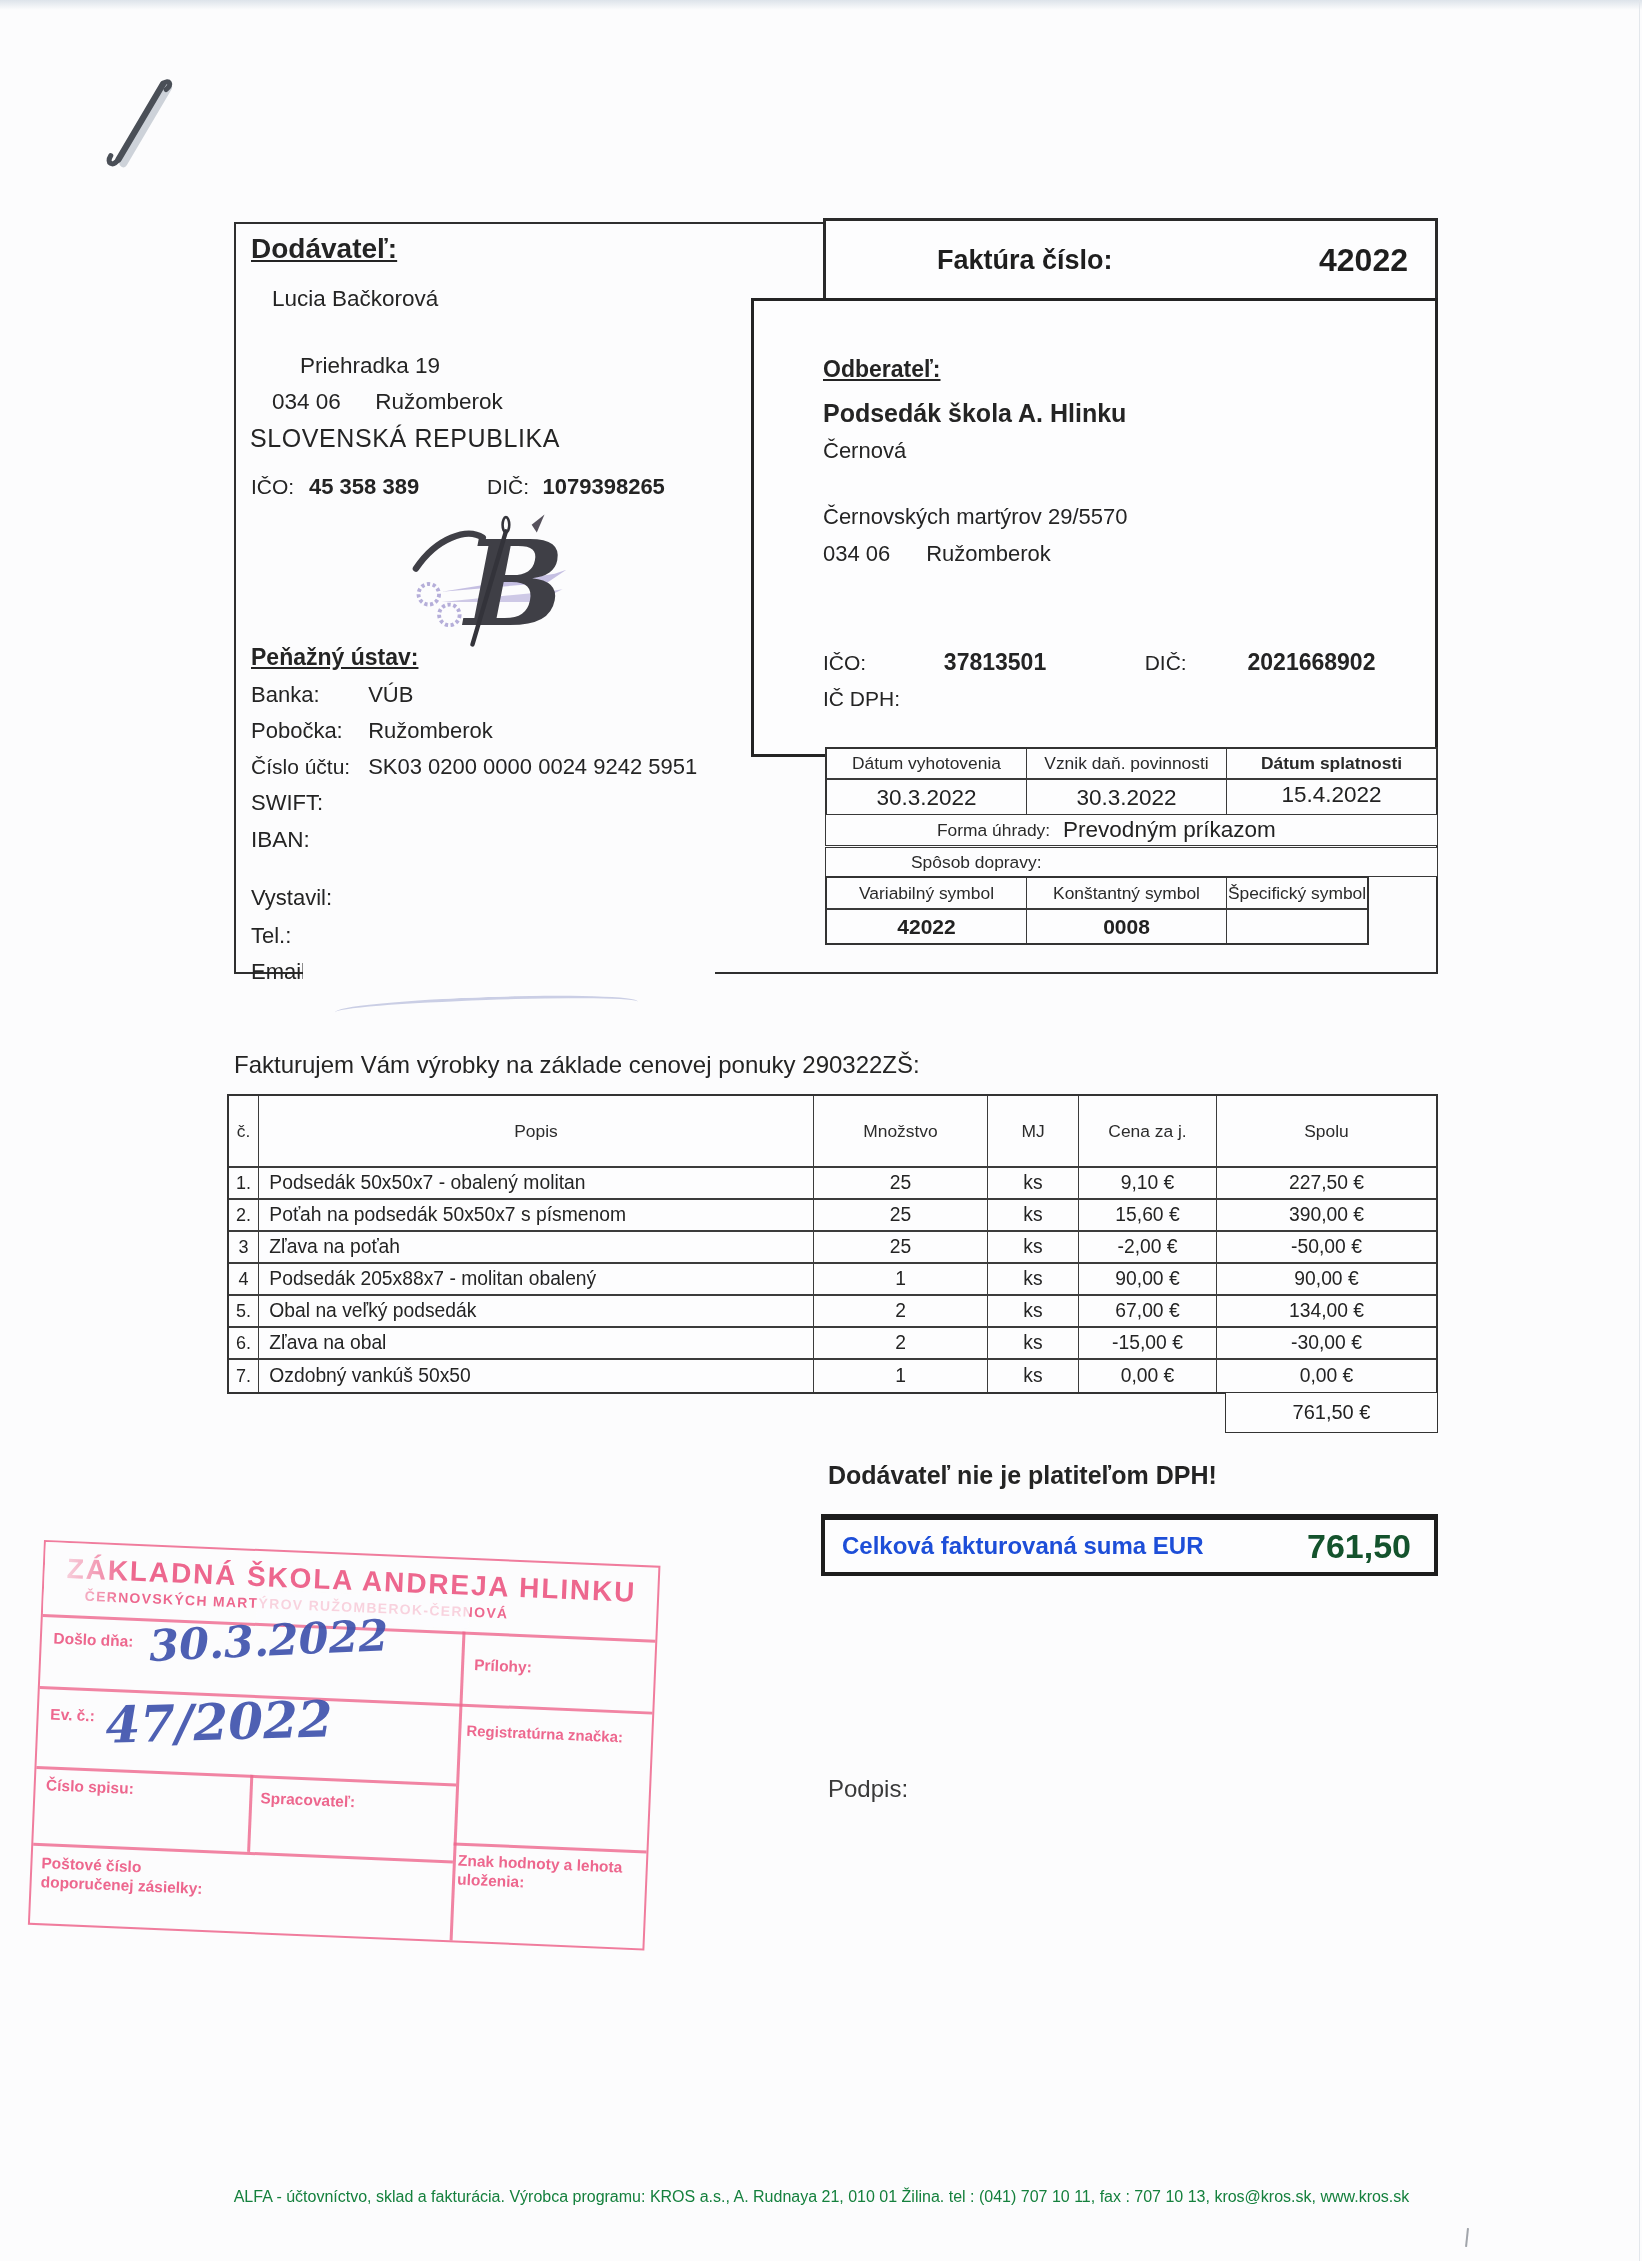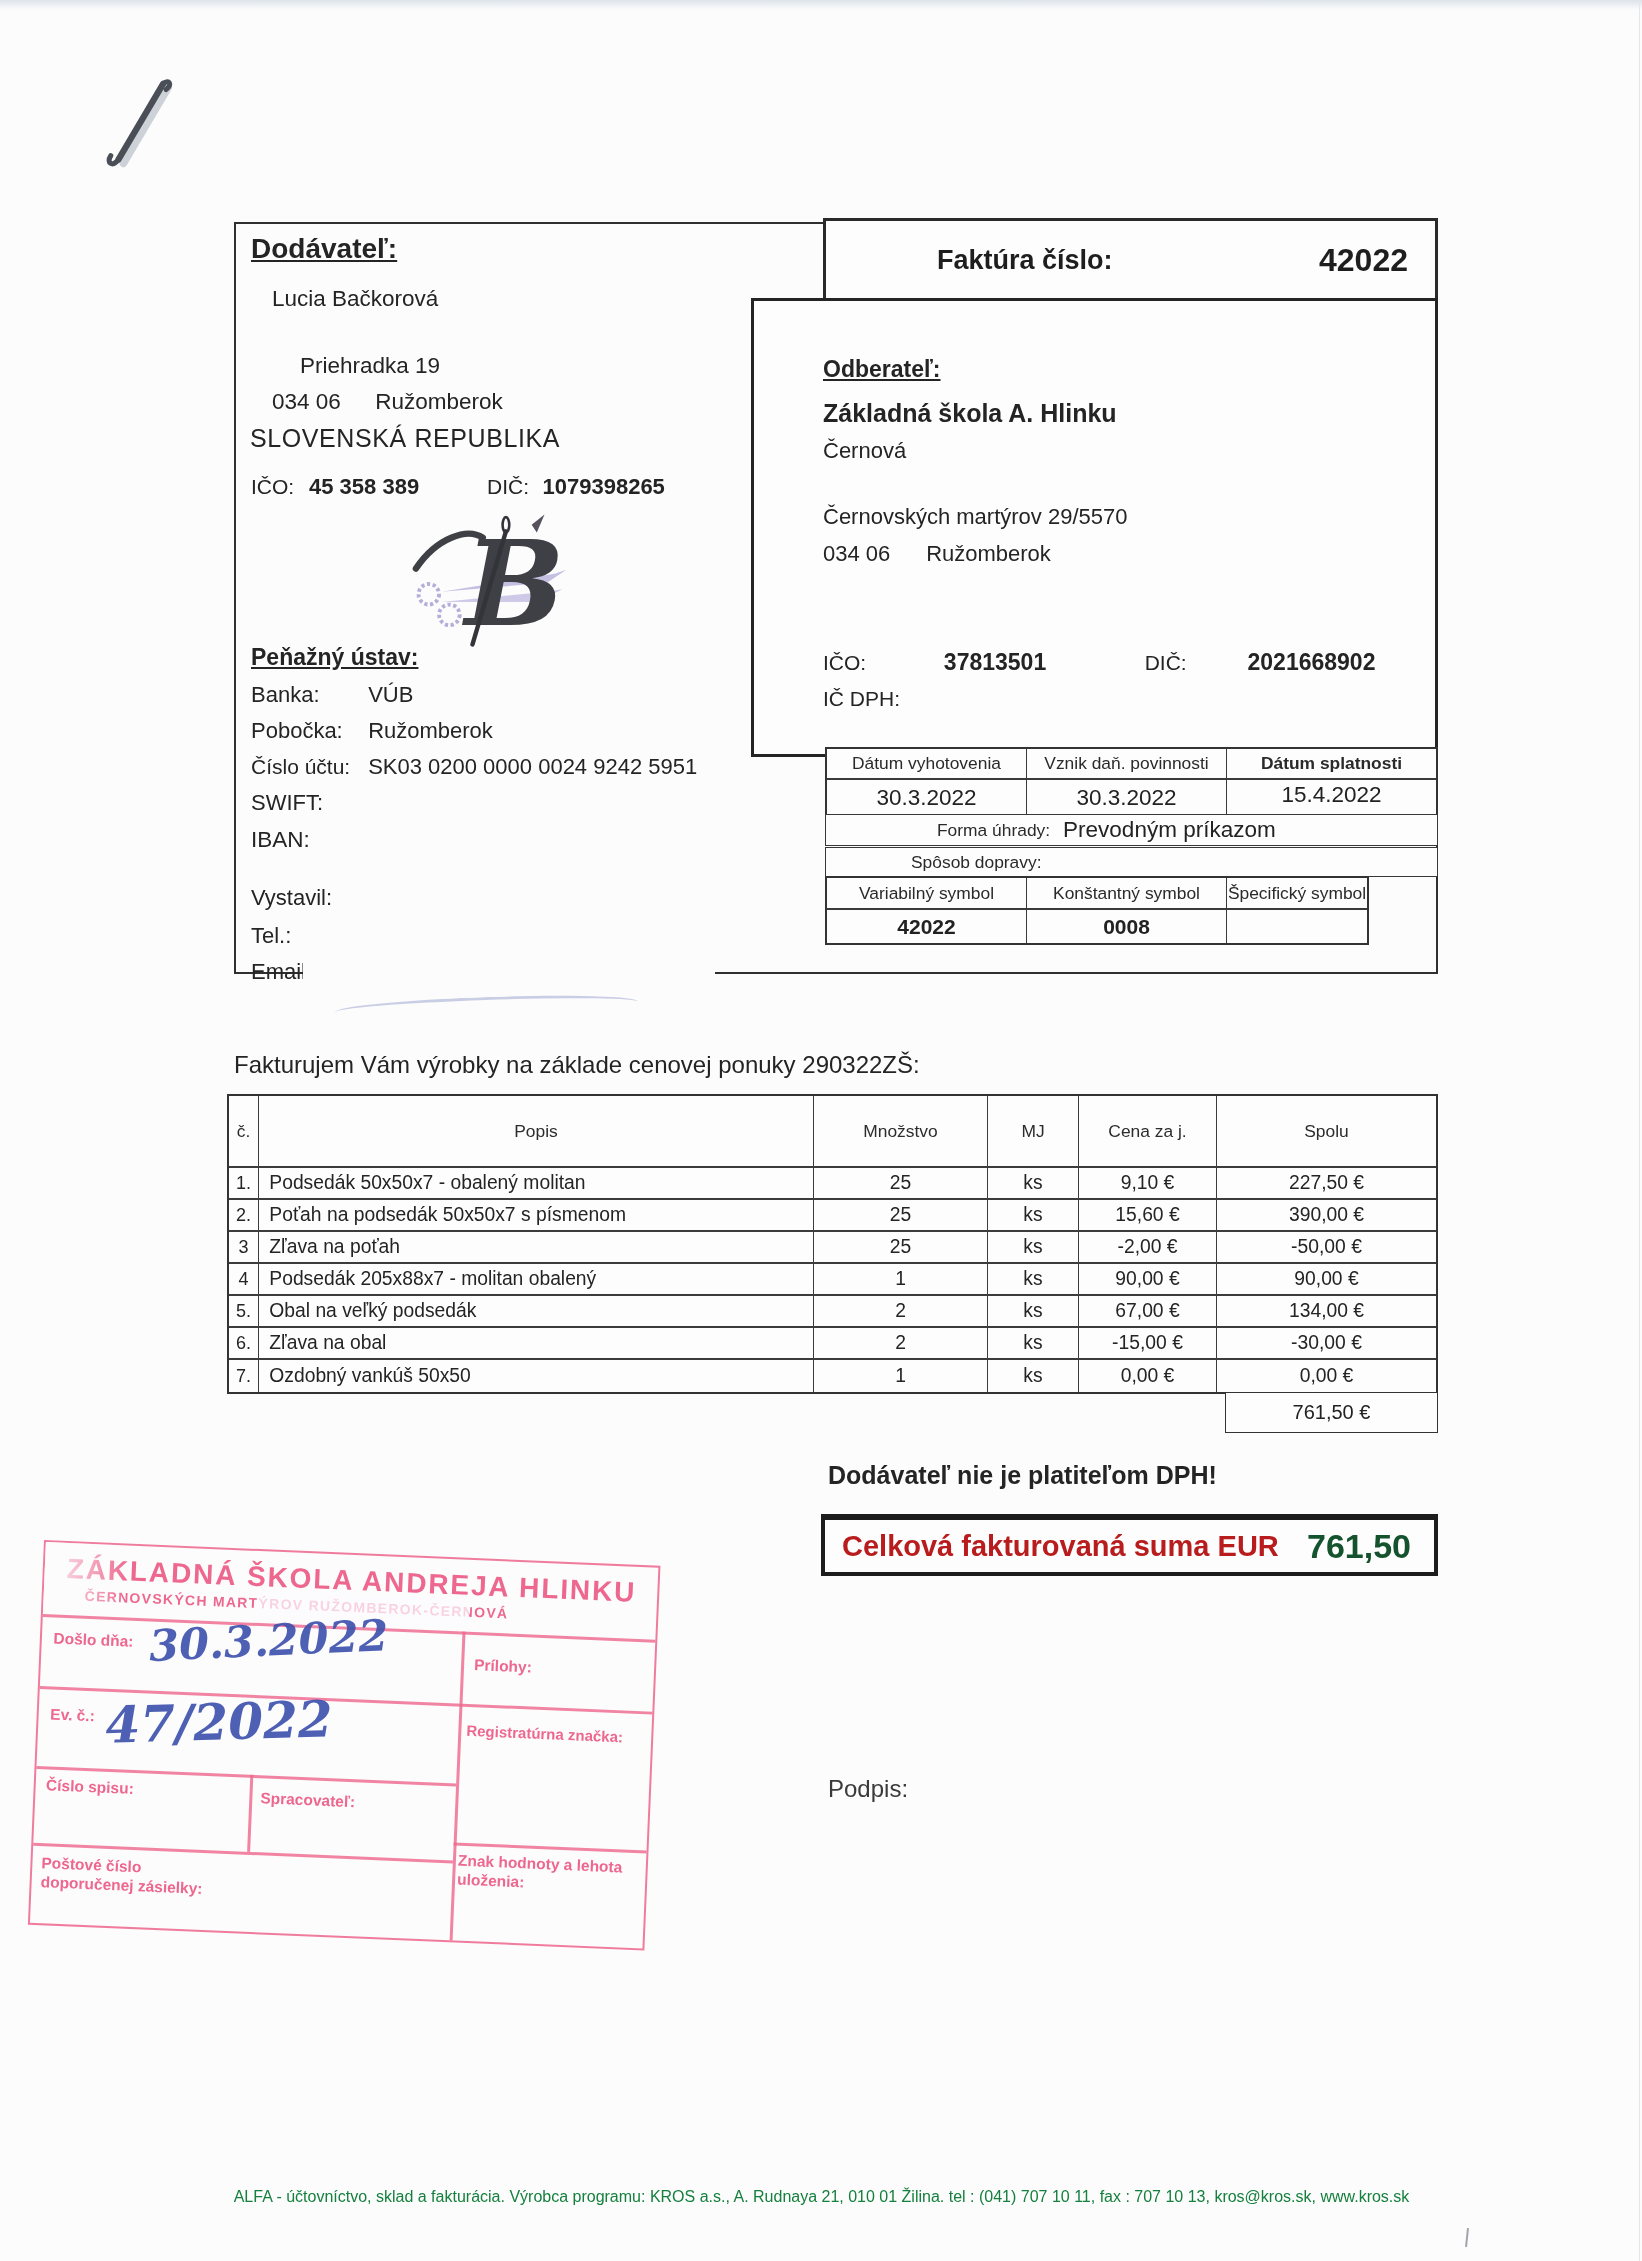--- a/index.html
+++ b/index.html
@@ -127,21 +127,21 @@
     <span>SK03 0200 0000 0024 9242 5951</span>
   </div>
   <div class="t" style="left:251px;top:790px;font-size:22px;">SWIFT:</div>
   <div class="t" style="left:251px;top:827px;font-size:22.5px;">IBAN:</div>
   <div class="t" style="left:251px;top:885px;font-size:22px;">Vystavil:</div>
   <div class="t" style="left:251px;top:923px;font-size:22px;">Tel.:</div>
   <div class="t" style="left:251px;top:959px;font-size:22px;">Email:</div>
 
   <div class="box cust-box"></div>
   <div class="t ul b" style="left:823px;top:356px;font-size:23px;">Odberateľ:</div>
-  <div class="t b" style="left:823px;top:399px;font-size:25px;">Základná škola A. Hlinku</div>
+  <div class="t b" style="left:823px;top:399px;font-size:25px;">Podsedák škola A. Hlinku</div>
   <div class="t" style="left:823px;top:438px;font-size:22px;">Černová</div>
   <div class="t" style="left:823px;top:504px;font-size:22px;">Černovských martýrov 29/5570</div>
   <div class="t" style="left:823px;top:541px;font-size:22px;">
     <span style="display:inline-block;width:97px;">034 06</span>
     <span>Ružomberok</span>
   </div>
   <div class="t" style="left:823px;top:649px;font-size:21px;">
     <span style="display:inline-block;width:115px;">IČO:</span>
     <span class="b" style="display:inline-block;width:195px;font-size:23px;">37813501</span>
     <span style="display:inline-block;width:97px;">DIČ:</span>
@@ -237,21 +237,21 @@
     <div class="ic dt" style="border-bottom:none;">ks</div>
     <div class="ic dt" style="border-bottom:none;">0,00 €</div>
     <div class="ic dt endc" style="border-bottom:none;">0,00 €</div>
   </div>
 
   <div class="box gtotal">761,50 €</div>
 
   <div class="t b" style="left:828px;top:1461px;font-size:25px;">Dodávateľ nie je platiteľom DPH!</div>
 
   <div class="box sum-box">
-    <span class="b" style="font-size:29px;color:#b91c1c;">Celková fakturovaná suma EUR</span>
+    <span class="b" style="font-size:24px;color:#1d4ed8;">Celková fakturovaná suma EUR</span>
     <span class="b" style="font-size:34px;color:#14532d;">761,50</span>
   </div>
 
   <div class="stamp">
     <div class="stext" style="left:22px;top:7.7px;font-size:28px;letter-spacing:1.9px;white-space:nowrap;">ZÁKLADNÁ ŠKOLA ANDREJA HLINKU</div>
     <div class="stext" style="left:41px;top:44px;font-size:14px;letter-spacing:1.3px;white-space:nowrap;">ČERNOVSKÝCH MARTÝROV RUŽOMBEROK-ČERNOVÁ</div>
     <div class="fade" style="left:0;top:0;width:84px;height:71px;background:linear-gradient(90deg,rgba(252,252,253,0.95),rgba(252,252,253,0));"></div>
     <div class="fade" style="left:213px;top:39px;width:213px;height:30px;background:rgba(252,252,253,0.72);"></div>
 
     <div class="sline" style="left:0;top:72px;right:0;height:2.6px;"></div>

